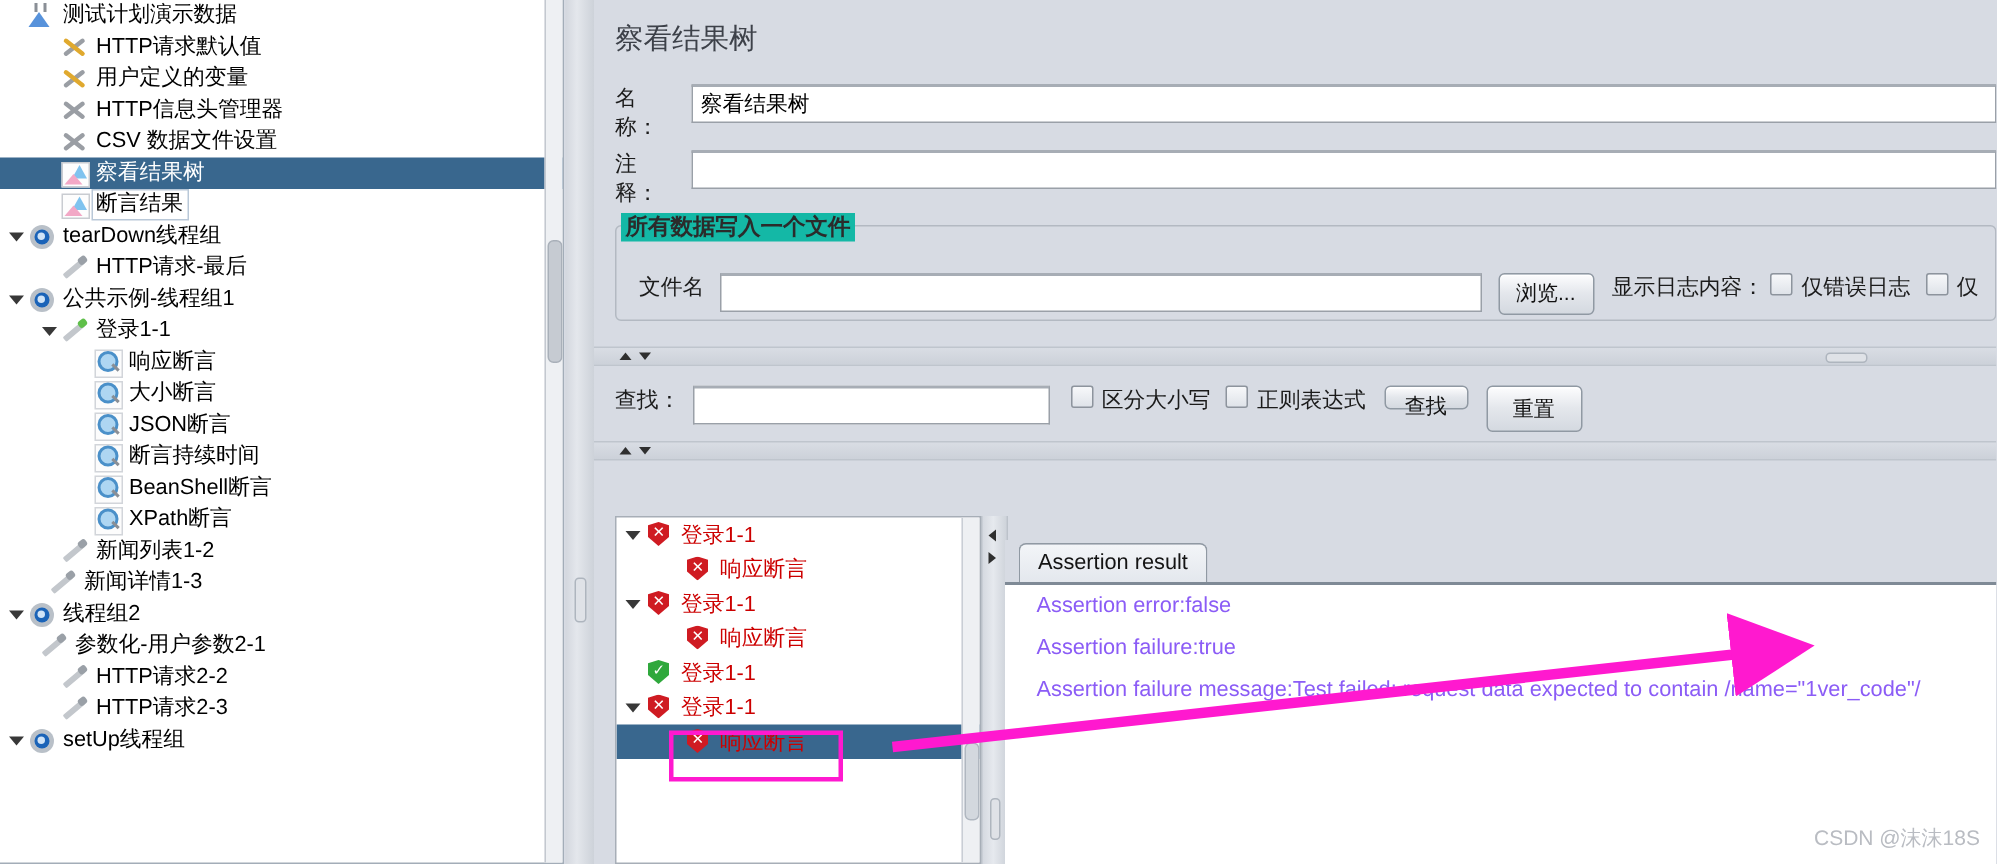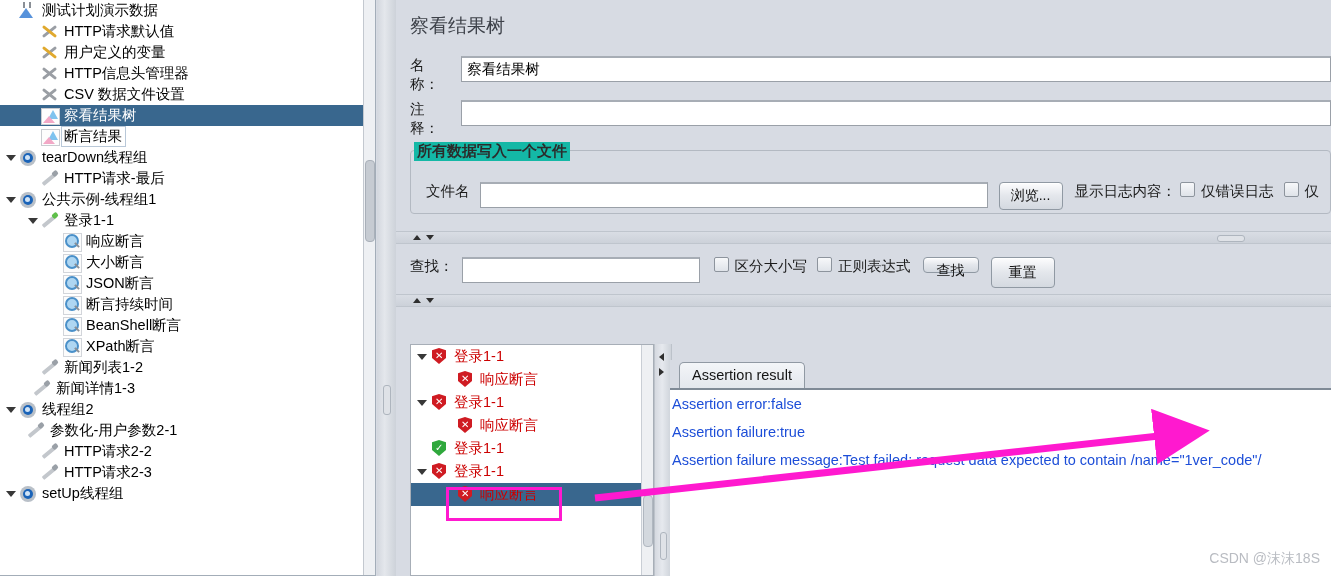--- a/index.html
+++ b/index.html
@@ -147,21 +147,21 @@
   .tabzone{position:absolute;left:274px;top:360px;width:661px;height:232px;}
   .tabstrip{position:absolute;left:0;top:0;width:100%;height:29px;background:#d7dbe3;}
   .tab{
     position:absolute;left:9px;top:2px;height:27px;box-sizing:border-box;
     background:linear-gradient(to bottom,#f3f5f8,#e3e7ed);
     border:1px solid #9099a3;border-bottom:none;border-radius:5px 5px 0 0;
     padding:4px 12px 0 12px;font-size:14.5px;color:#141414;
   }
   .tabline{position:absolute;left:0;top:28px;width:100%;height:2px;background:#7f8a96;}
   .tabbody{position:absolute;left:0;top:30px;width:661px;height:202px;background:#fff;border-top:1px solid #fff;}
-  .tabbody p{margin:0;padding:3px 0 5px 2px;font-size:14.5px;line-height:20px;color:#1d4ed8;white-space:nowrap;}
+  .tabbody p{margin:0;padding:3px 0 5px 21px;font-size:14.5px;line-height:20px;color:#8b5cf6;white-space:nowrap;}
 
   .pink-box{position:absolute;left:446px;top:487px;width:116px;height:34px;border:3px solid #ff19cf;box-sizing:border-box;}
   .arrow-svg{position:absolute;left:0;top:0;width:1331px;height:576px;pointer-events:none;}
   .wm{position:absolute;right:11px;bottom:8px;font-size:14px;color:#b9bcc2;}
 </style>
 </head>
 <body>
 
 <div class="app">
 

